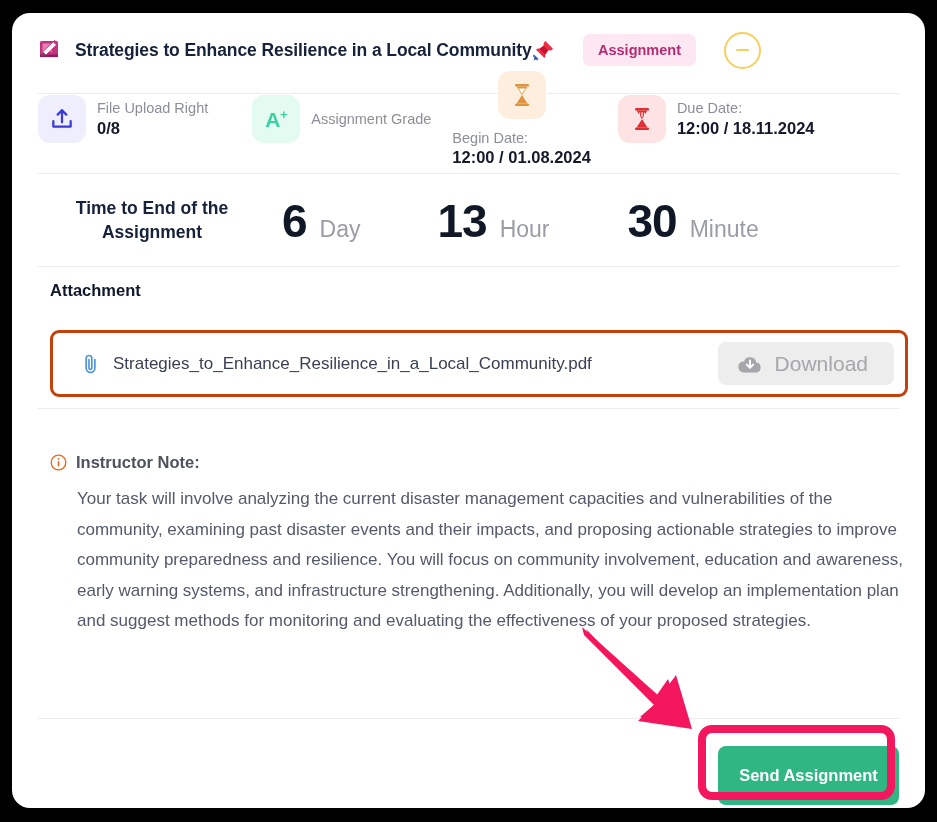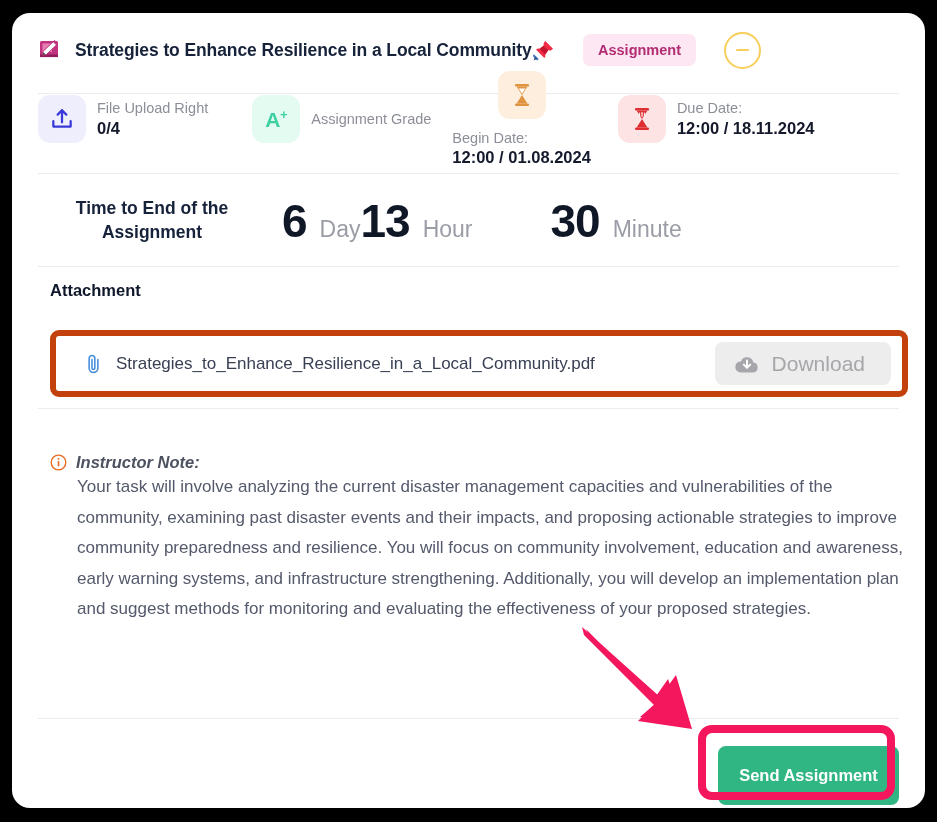--- a/index.html
+++ b/index.html
@@ -157,36 +157,36 @@
     color: #101828;
     line-height: 1;
     letter-spacing: -1px;
   }
   .cd-label {
     font-size: 23px;
     color: #9b9da6;
     line-height: 1;
   }
   #cd-day  { margin-left: 16px; }
-  #cd-hour { }
+  #cd-hour { margin-left: 77px; }
   #cd-min  { margin-left: 78px; }
 
   
   #attachment-heading {
     position: absolute;
     left: 38px; top: 268px;
     font-size: 16.5px;
     font-weight: bold;
     color: #0f172a;
   }
   #attachment-box {
     position: absolute;
     left: 38px; top: 317px;
     width: 858px; height: 67px;
-    border: 6px solid #c2410c;
+    border: 3px solid #c2410c;
     border-radius: 9px;
     display: flex;
     align-items: center;
     padding: 0 11px 0 28px;
   }
   #attachment-name-group {
     display: flex;
     align-items: center;
     gap: 13px;
     flex: 1;
@@ -220,22 +220,21 @@
   
   #note-section {
     position: absolute;
     left: 38px; top: 440px;
     width: 860px;
   }
   #note-title-row {
     display: flex;
     align-items: center;
     gap: 9px;
-    margin-bottom: 0;
-    font-style: italic;
+    margin-bottom: 12px;
   }
   .info-icon { width: 17px; height: 17px; display:block; flex:none; }
   #note-title {
     font-size: 16.5px;
     font-weight: bold;
     color: #4d5260;
   }
   #note-body {
     font-size: 17px;
     line-height: 30.5px;
@@ -318,21 +317,21 @@
     <div class="stat" id="stat-upload">
       <div class="stat-tile" style="background:#eeeefd;">
         <svg width="26" height="26" viewBox="0 0 24 24" fill="none" stroke="#3a3ad8" stroke-width="2.1" stroke-linecap="round" stroke-linejoin="round">
           <path d="M12 15V4"></path>
           <path d="M8 8l4-4 4 4"></path>
           <path d="M4 14v5h16v-5"></path>
         </svg>
       </div>
       <div class="stat-text">
         <span class="stat-label">File Upload Right</span>
-        <span class="stat-value">0/4</span>
+        <span class="stat-value">0/8</span>
       </div>
     </div>
 
     <div class="stat" id="stat-grade">
       <div class="stat-tile" style="background:#e4fbf1;">
         <span class="grade-glyph">A<sup>+</sup></span>
       </div>
       <div class="stat-text">
         <span class="stat-label">Assignment Grade</span>
       </div>

